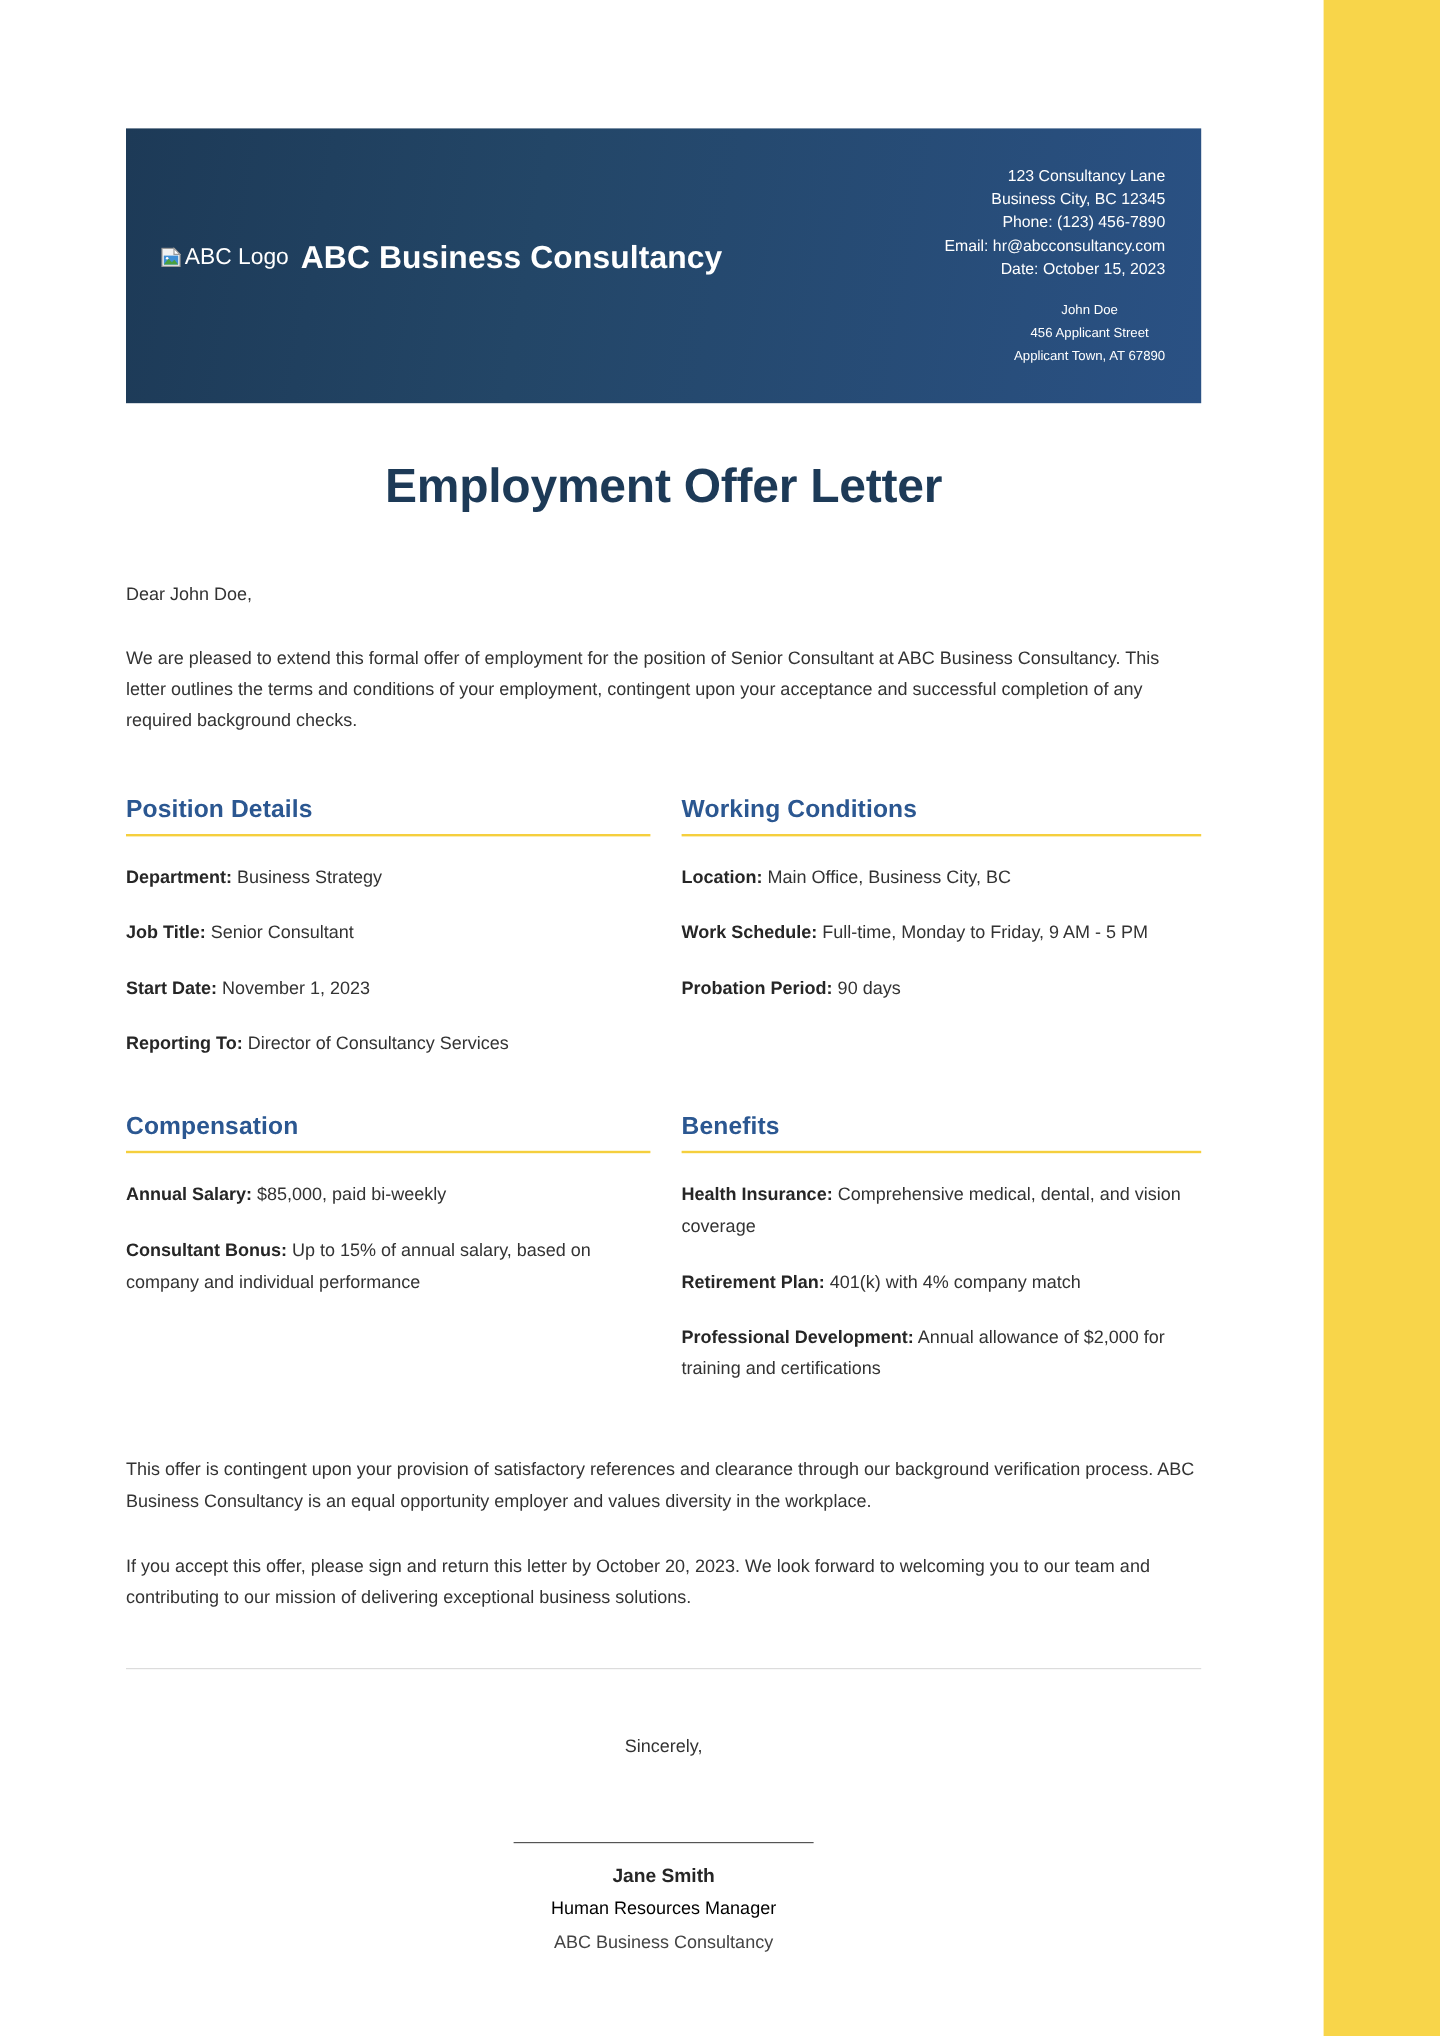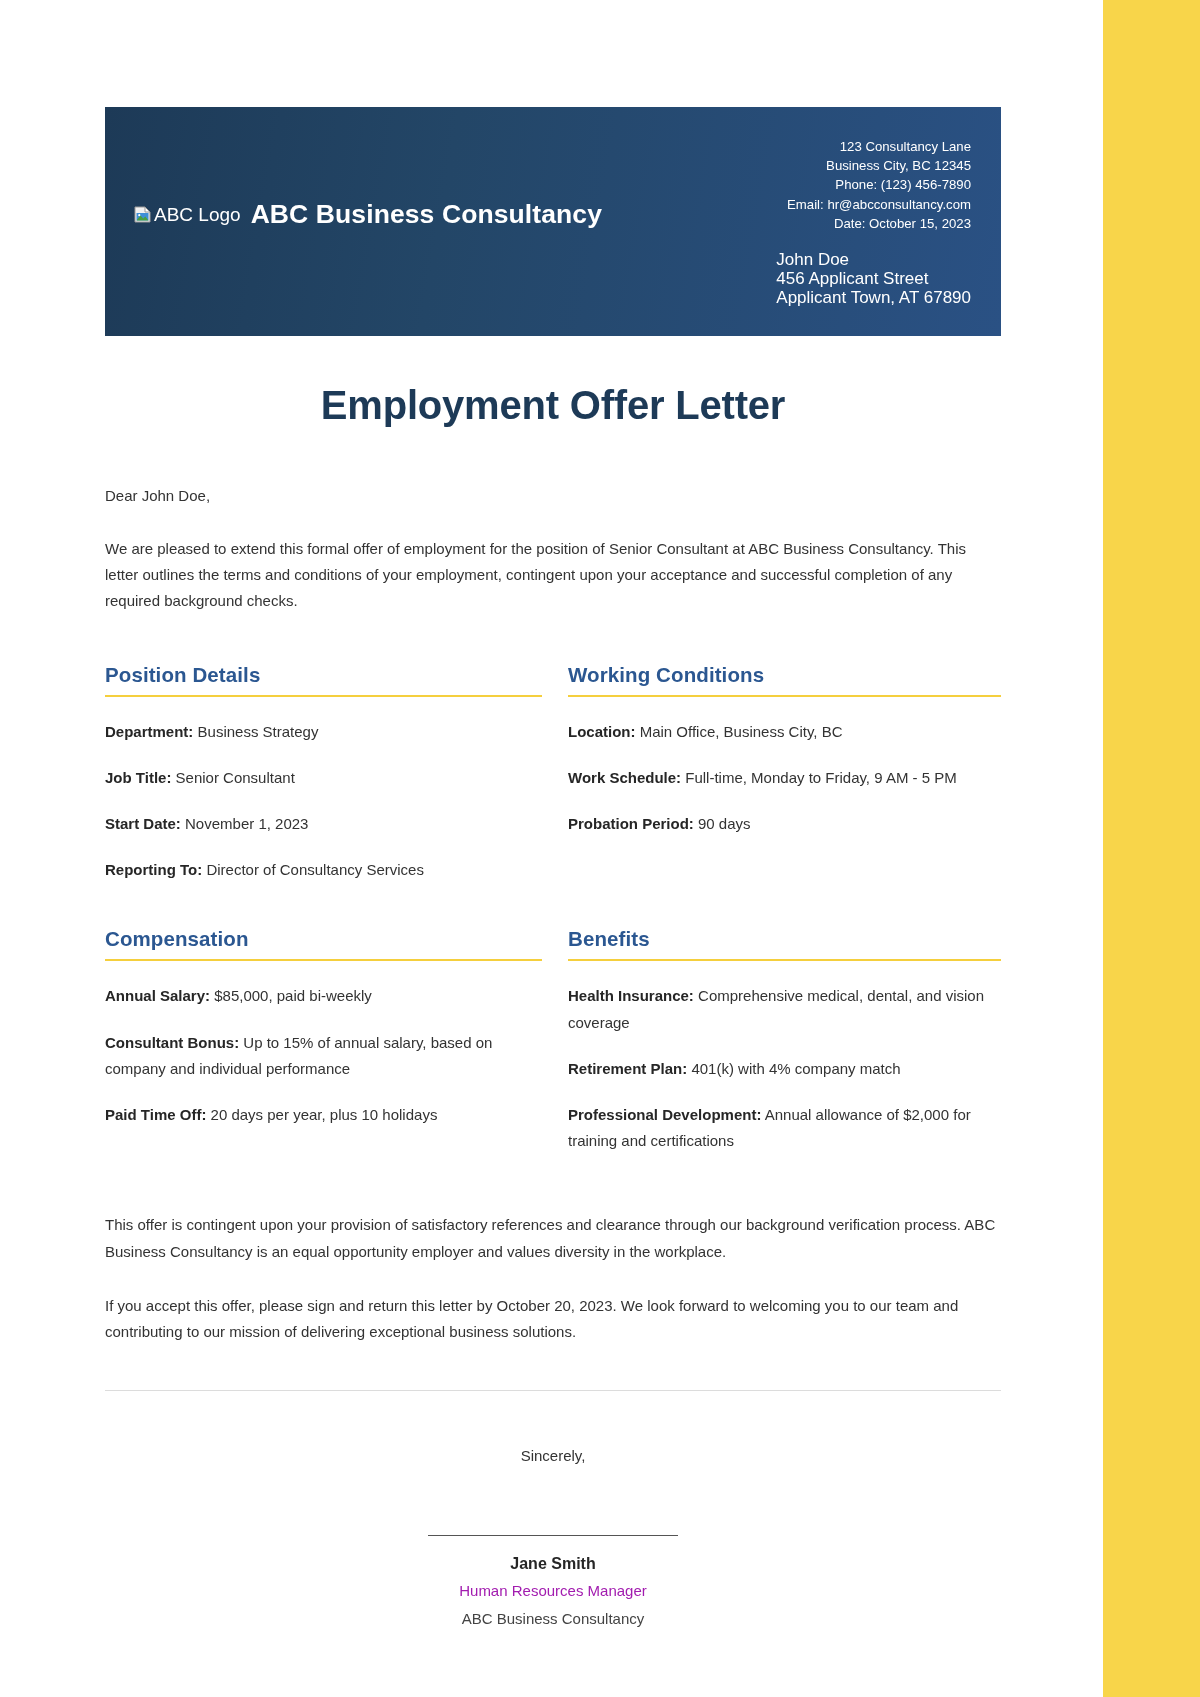--- a/index.html
+++ b/index.html
@@ -85,22 +85,22 @@
     text-align: right;
     font-size: 13.2px;
     line-height: 19.2px;
     color: #ffffff;
   }
   .contact-block .line { white-space: nowrap; }
   .recipient-block {
     position: absolute;
     right: 30px;
     top: 143px;
-    text-align: left;
-    font-size: 17px;
+    text-align: center;
+    font-size: 11px;
     line-height: 19.2px;
     color: #ffffff;
   }
   .recipient-block .line { white-space: nowrap; }
 
   
   .content {
     position: absolute;
     top: 336px;
     left: 105px;
@@ -196,21 +196,21 @@
     text-align: center;
     font-size: 16px;
     font-weight: bold;
     color: #262626;
   }
   .sig-role {
     margin: 5px 0 0 0;
     text-align: center;
     font-size: 15px;
     line-height: 26px;
-    color: #a21caf;
+    color: #000000;
   }
   .sig-org {
     margin: 2px 0 0 0;
     text-align: center;
     font-size: 15px;
     line-height: 26px;
     color: #444444;
   }
 </style>
 </head>
@@ -299,24 +299,20 @@
       <section class="panel row2">
         <h2>Compensation</h2>
         <p class="field">
           <b>Annual Salary:</b>
           <span>$85,000, paid bi-weekly</span>
         </p>
         <p class="field">
           <b>Consultant Bonus:</b>
           <span>Up to 15% of annual salary, based on company and individual performance</span>
         </p>
-        <p class="field">
-          <b>Paid Time Off:</b>
-          <span>20 days per year, plus 10 holidays</span>
-        </p>
       </section>
 
       <section class="panel row2">
         <h2>Benefits</h2>
         <p class="field">
           <b>Health Insurance:</b>
           <span>Comprehensive medical, dental, and vision coverage</span>
         </p>
         <p class="field">
           <b>Retirement Plan:</b>

